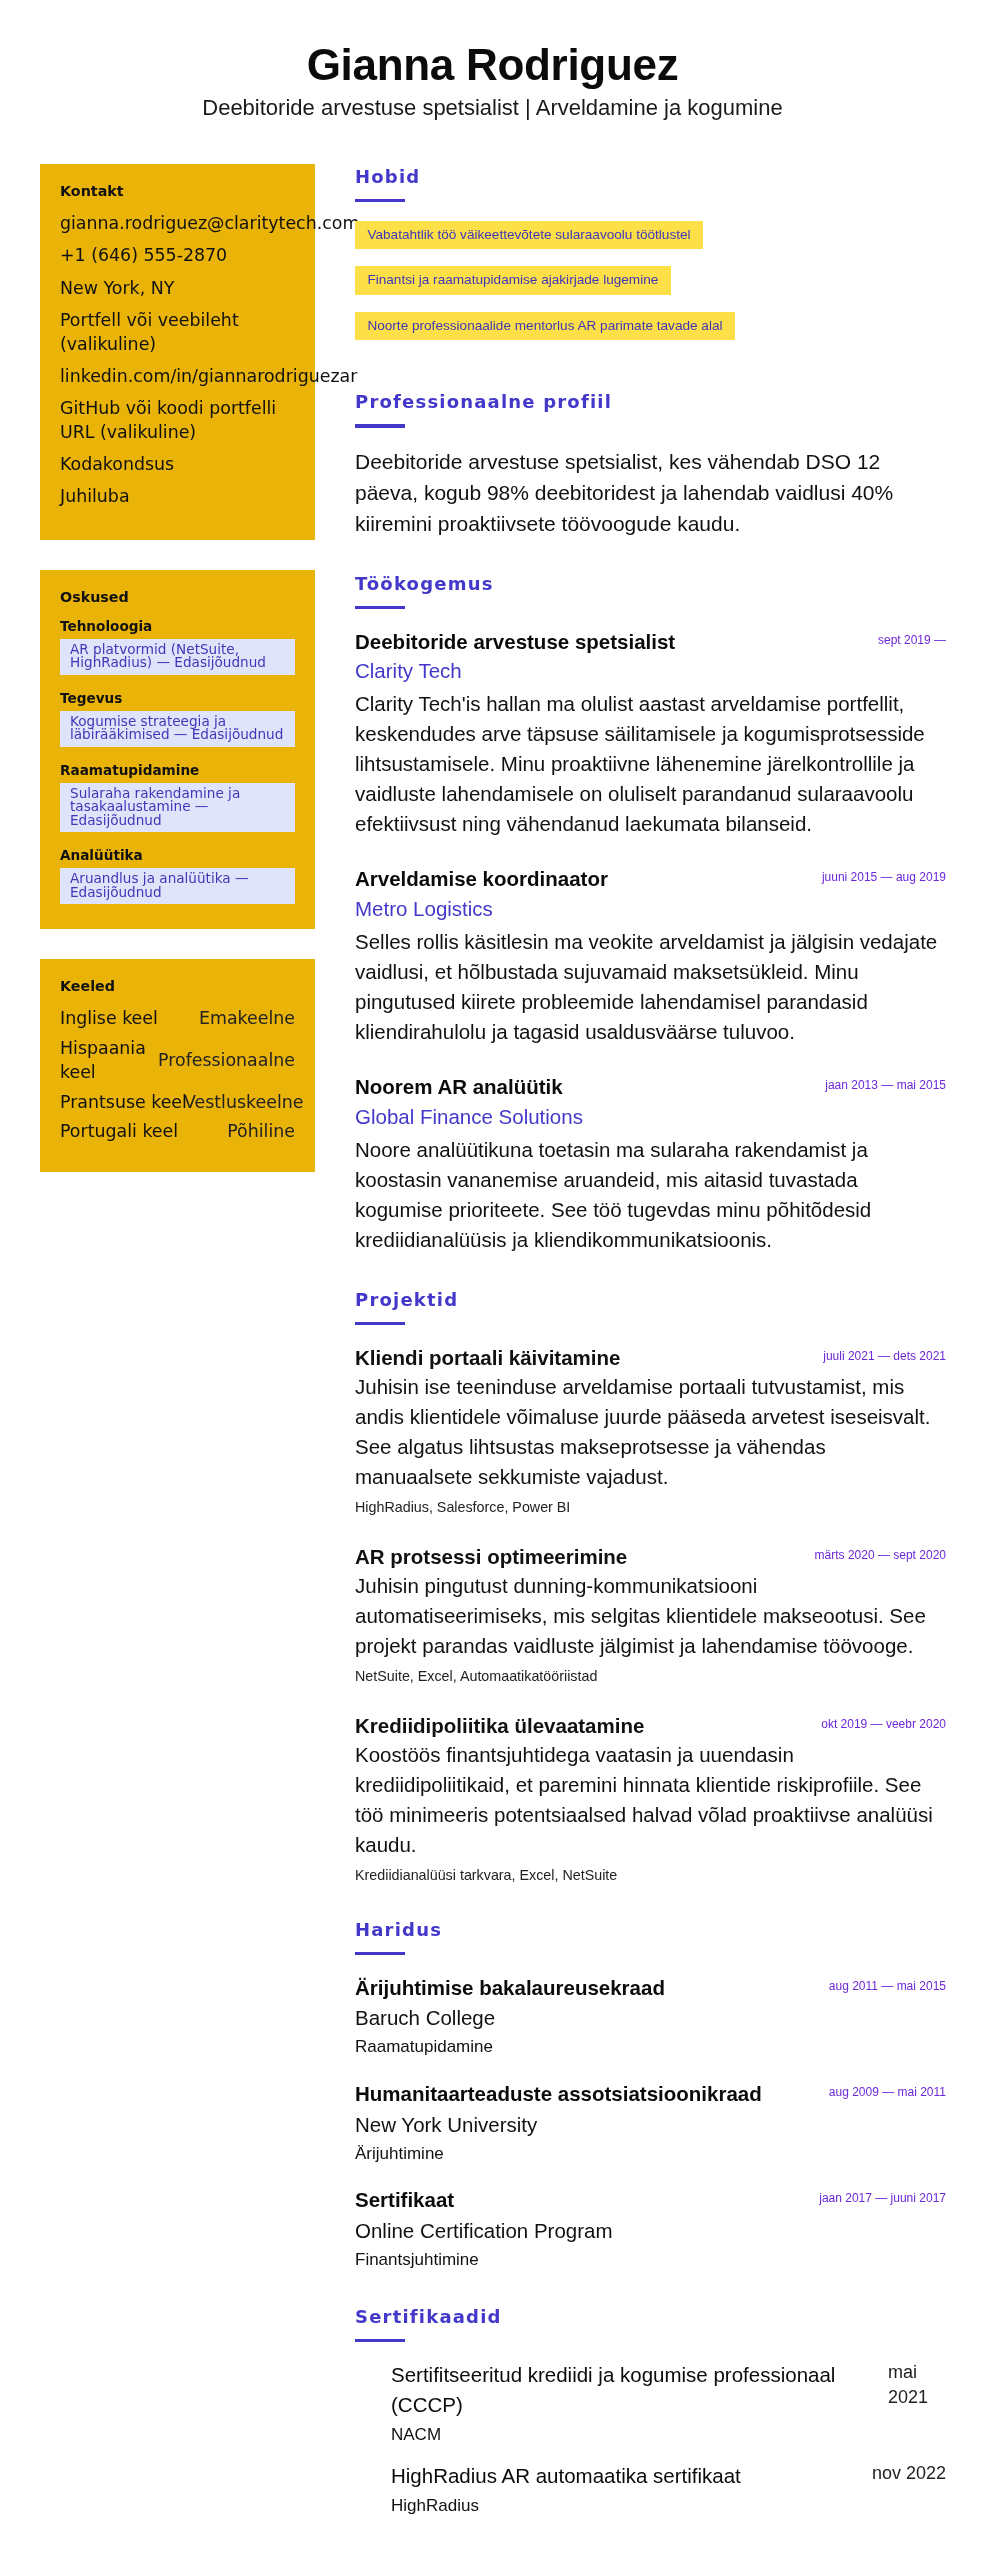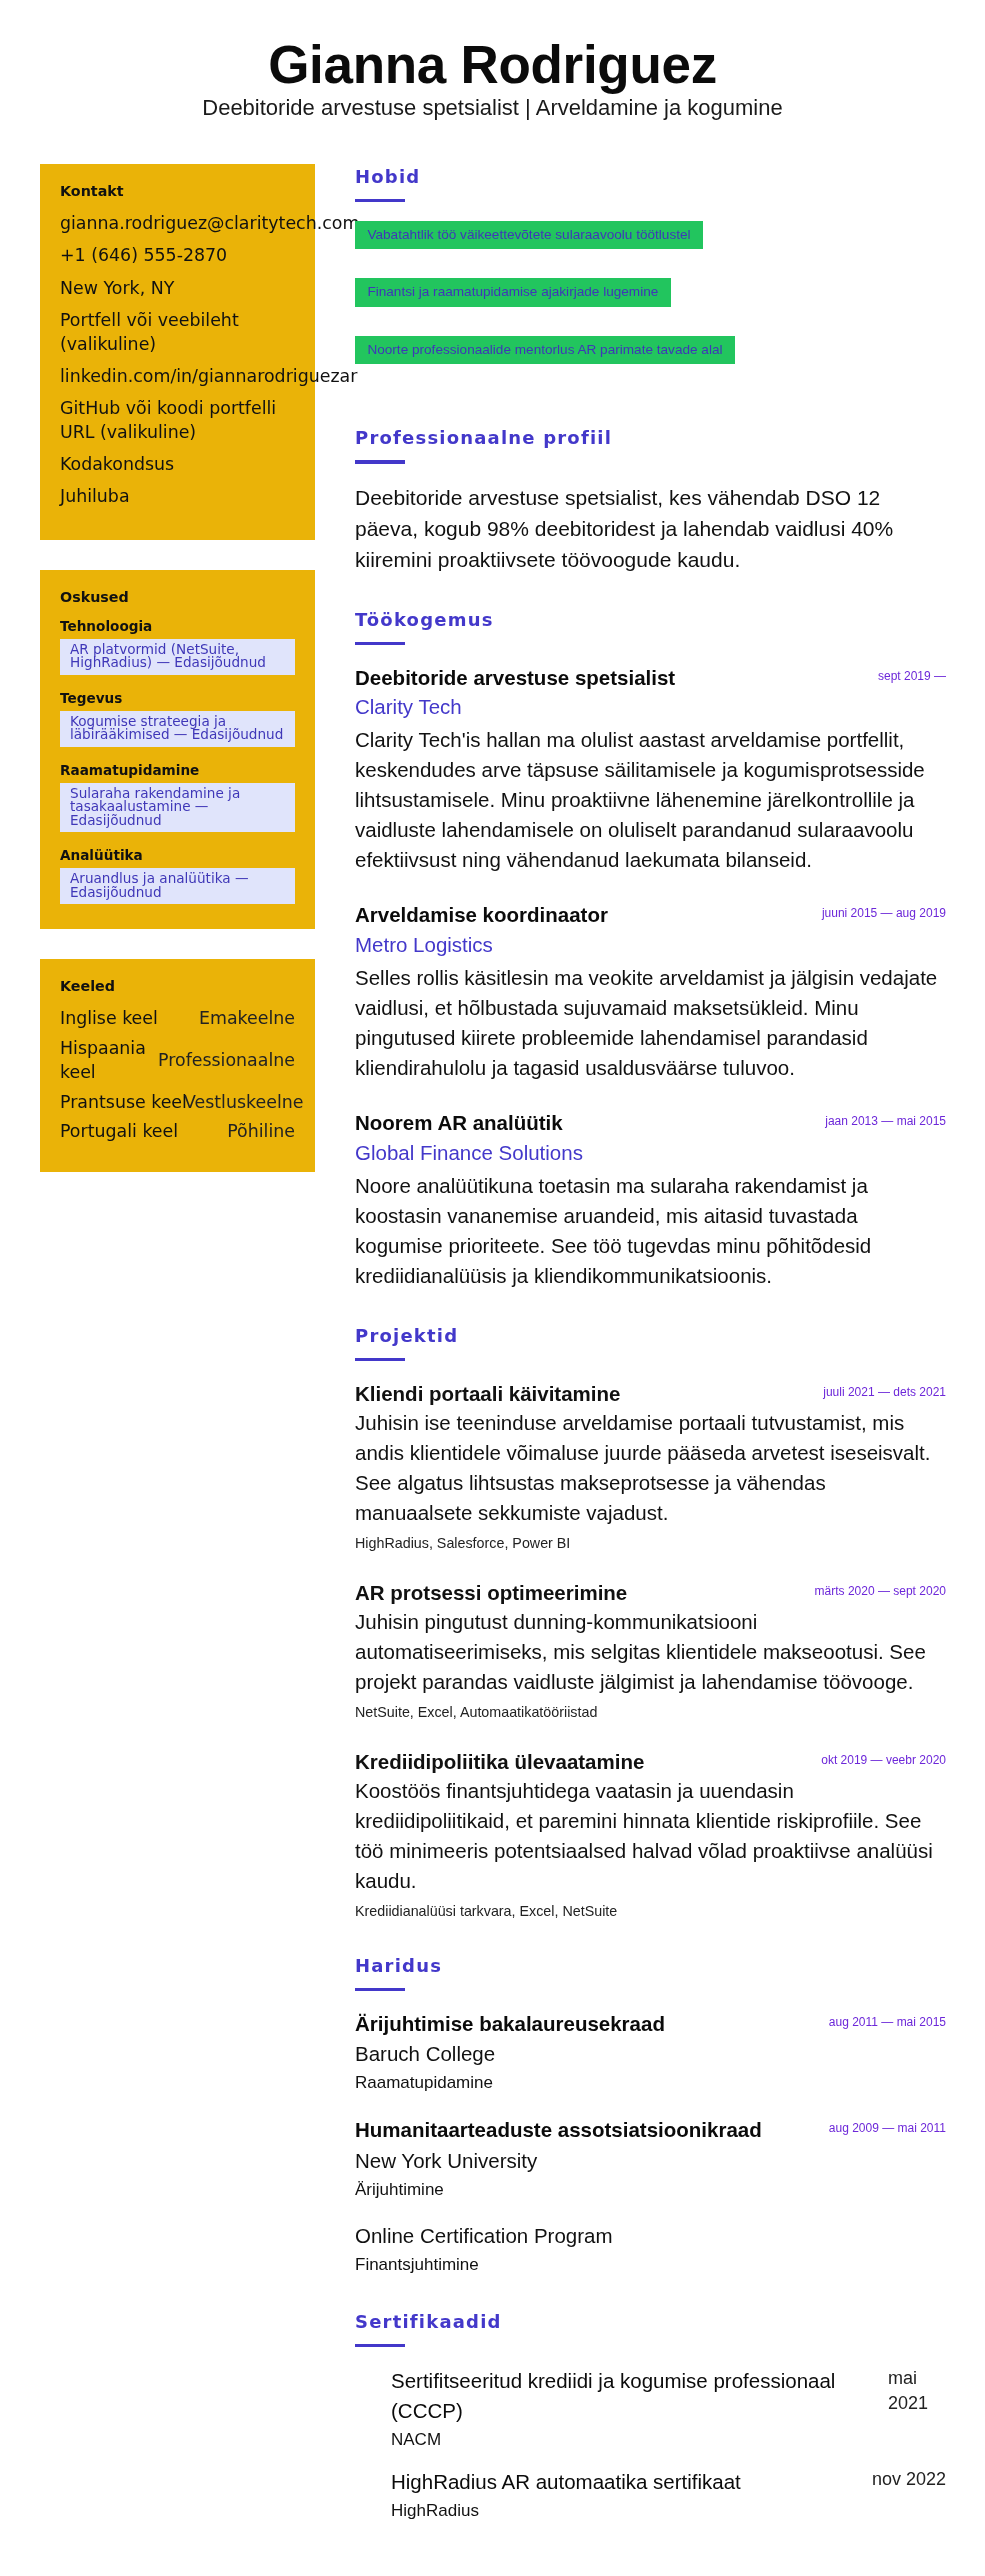--- a/index.html
+++ b/index.html
@@ -10,21 +10,21 @@
       font-family: "Liberation Sans", "DejaVu Sans", sans-serif;
       color: #111111;
       position: relative;
     }
     .header {
       text-align: center;
       padding-top: 36px;
       height: 164px;
     }
     .name {
-      font-size: 53px;
+      font-size: 44px;
       font-weight: 700;
       line-height: 57px;
       letter-spacing: -0.3px;
       color: #0b0b0b;
     }
     .subtitle {
       font-size: 22px;
       line-height: 27px;
       color: #1a1a1a;
       margin-top: 1.2px;
@@ -100,26 +100,26 @@
     }
     .section-rule {
       width: 50px;
       height: 3.1px;
       background: #4338ca;
       margin-top: 10px;
       margin-bottom: 18.6px;
     }
     .hobby-tag {
       display: inline-block;
-      background: #22c55e;
+      background: #fde047;
       color: #3f37b8;
       font-size: 13.6px;
       line-height: 15px;
       padding: 6.2px 12.4px 7.4px 12.4px;
-      margin-bottom: 29px;
+      margin-bottom: 17px;
     }
     .hobby-list { display: flex; flex-direction: column; align-items: flex-start; }
     .profile-text {
       font-size: 21px;
       line-height: 31px;
       color: #111;
     }
     .entry { margin-bottom: 26px; }
     .entry-head {
       display: flex;
@@ -356,20 +356,24 @@
       <div class="entry" style="margin-bottom:21px;">
         <div class="entry-head">
           <div class="entry-title">Humanitaarteaduste assotsiatsioonikraad</div>
           <div class="entry-date">aug 2009 — mai 2011</div>
         </div>
         <div class="edu-school">New York University</div>
         <div class="edu-field">Ärijuhtimine</div>
       </div>
 
       <div class="entry">
+        <div class="entry-head">
+          <div class="entry-title">Sertifikaat</div>
+          <div class="entry-date">jaan 2017 — juuni 2017</div>
+        </div>
         <div class="edu-school">Online Certification Program</div>
         <div class="edu-field">Finantsjuhtimine</div>
       </div>
     </section>
 
     <section class="section">
       <h2 class="section-title">Sertifikaadid</h2>
       <div class="section-rule"></div>
 
       <div class="cert-entry">

